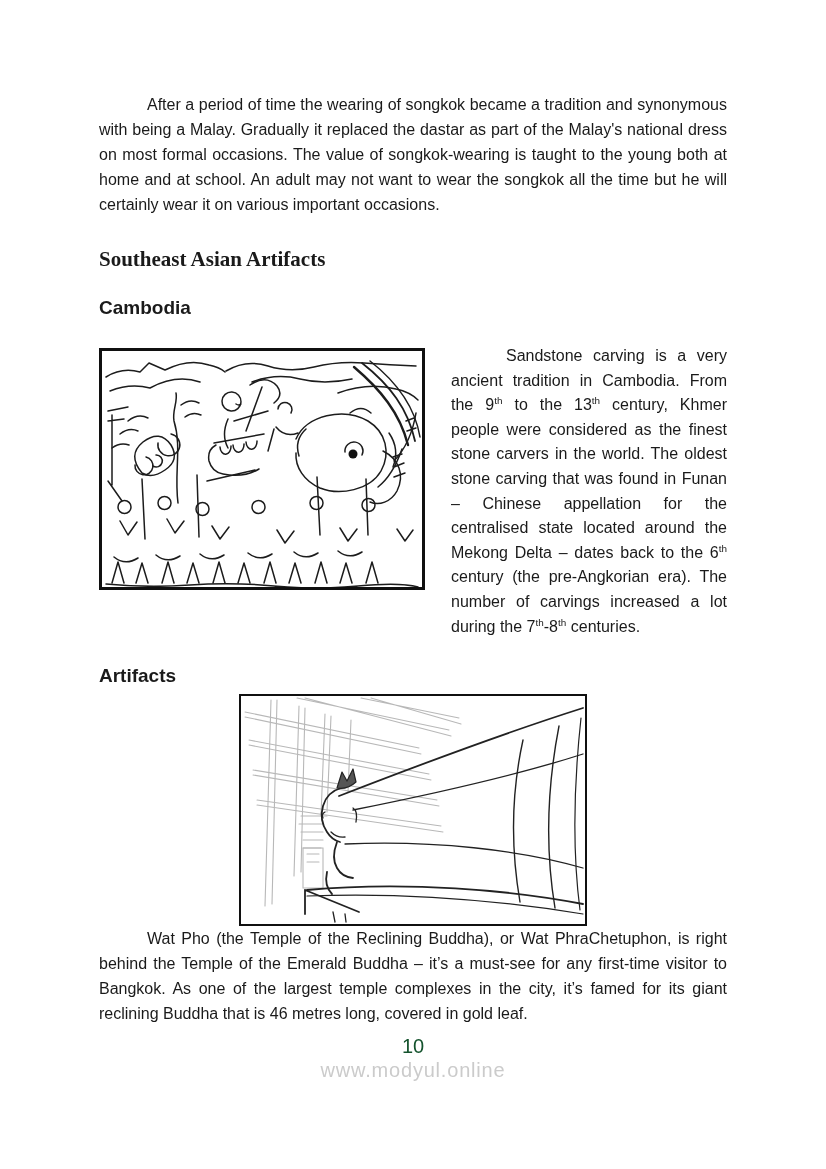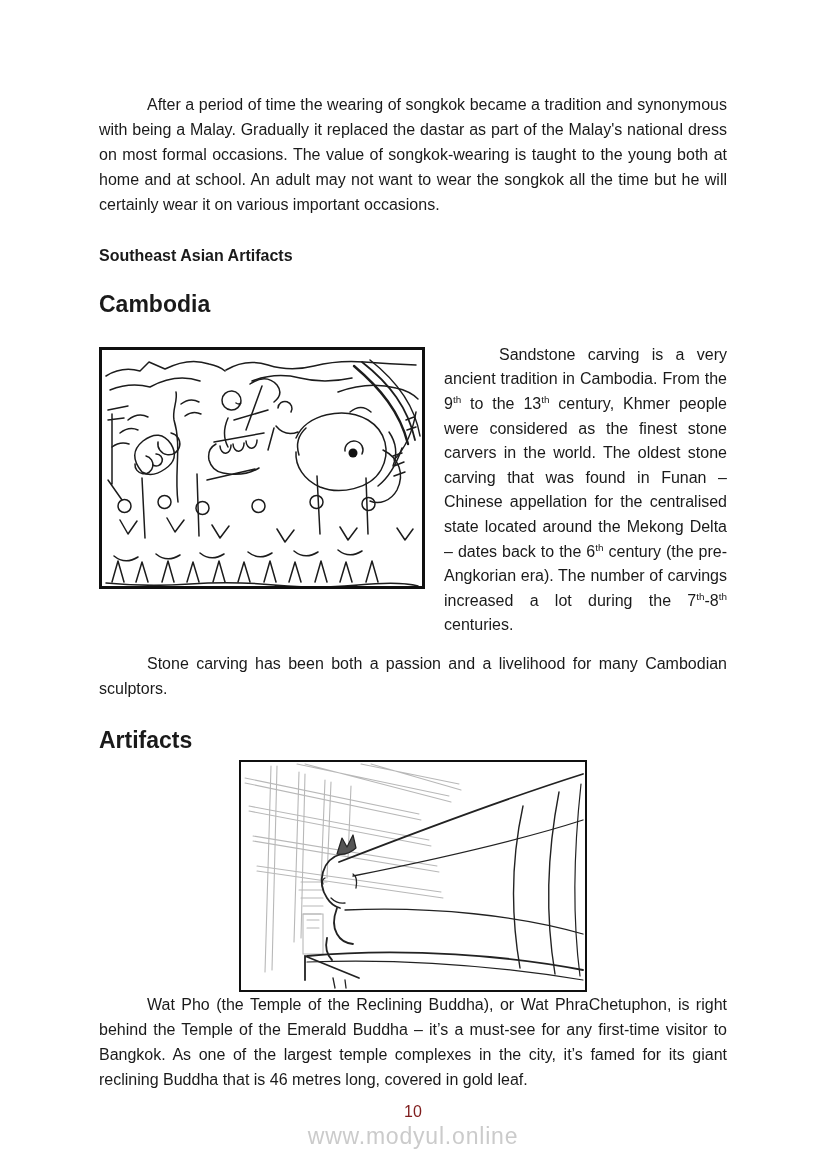--- a/index.html
+++ b/index.html
@@ -18,35 +18,36 @@
   }
   .body-text {
     font-size: 16px;
     line-height: 25px;
     text-align: justify;
     margin: 0;
   }
   .indent { text-indent: 48px; }
   sup { font-size: 0.62em; line-height: 0; vertical-align: super; }
   h1.section-title {
-    font-size: 16px;
+    font-size: 21px;
     font-weight: bold;
     margin: 30px 0 0 0;
     line-height: 1.15;
+    font-family: Liberation Serif, serif;
   }
   h2.sub-heading {
-    font-size: 23px;
+    font-size: 19px;
     font-weight: bold;
     margin: 26px 0 0 0;
     line-height: 1.15;
   }
   .figure-row {
     display: flex;
     align-items: flex-start;
-    gap: 19px;
+    gap: 26px;
     margin-top: 29px;
   }
   figure { margin: 0; }
   .cam-figure {
     flex: none;
     width: 320px; height: 236px;
     border: 3px solid #101010;
     background: #fff;
   }
   .wrap-col {
@@ -62,26 +63,26 @@
     border: 2px solid #101010;
     margin: 7px auto 0 auto;
     background: #fff;
   }
   .watpho-p { }
   .page-footer {
     margin-top: 10px;
     text-align: center;
   }
   .page-number {
-    font-size: 16px;
-    color: #7f1d1d;
+    font-size: 20px;
+    color: #14532d;
     line-height: 20px;
   }
   .watermark {
-    font-size: 23px;
+    font-size: 20px;
     color: #cbcbcb;
     letter-spacing: 0.8px;
     line-height: 24px;
     margin-top: 2px;
   }
   svg { display: block; }
 </style>
 </head>
 <body>
 
@@ -128,21 +129,20 @@
           <path d="M12,206 q11,9 24,1 m18,-3 q11,9 24,1 m20,-2 q11,9 24,1 m24,-2 q11,9 24,1 m22,-2 q11,9 24,1 m20,-2 q11,9 24,1"></path>
           <path d="M10,232 l6,-21 6,21 m12,0 l6,-20 6,20 m14,0 l6,-21 6,21 m13,0 l6,-20 6,20 m14,0 l6,-21 6,21 m13,0 l6,-20 6,20 m14,0 l6,-21 6,21 m13,0 l6,-20 6,20 m14,0 l6,-21 6,21 m13,0 l6,-20 6,20 m14,0 l6,-21 6,21"></path>
           <path d="M4,233 q42,4 84,1 t84,1 t84,0 t60,1"></path>
         </g>
       </svg>
     </figure>
 
     <p class="body-text wrap-col">Sandstone carving is a very ancient tradition in Cambodia. From the 9<sup>th</sup> to the 13<sup>th</sup> century, Khmer people were considered as the finest stone carvers in the world. The oldest stone carving that was found in Funan – Chinese appellation for the centralised state located around the Mekong Delta – dates back to the 6<sup>th</sup> century (the pre-Angkorian era). The number of carvings increased a lot during the 7<sup>th</sup>-8<sup>th</sup> centuries.</p>
   </div>
 
-  <p class="body-text indent closing-p">Stone carving has been both a passion and a livelihood for many Cambodian sculptors.</p>
 
   <h2 class="sub-heading">Artifacts</h2>
 
   <figure class="thai-figure" aria-label="reclining-buddha-sketch">
     <svg width="344" height="228" viewBox="0 0 344 228">
       <g stroke="#b8b8b8" stroke-width="1.1" fill="none" stroke-linecap="round">
         <path d="M4,16 L178,52 M4,21 L180,58"></path>
         <path d="M8,44 L188,78 M8,49 L190,84"></path>
         <path d="M12,74 L196,104 M12,79 L198,110"></path>
         <path d="M16,104 L200,130 M16,109 L202,136"></path>

